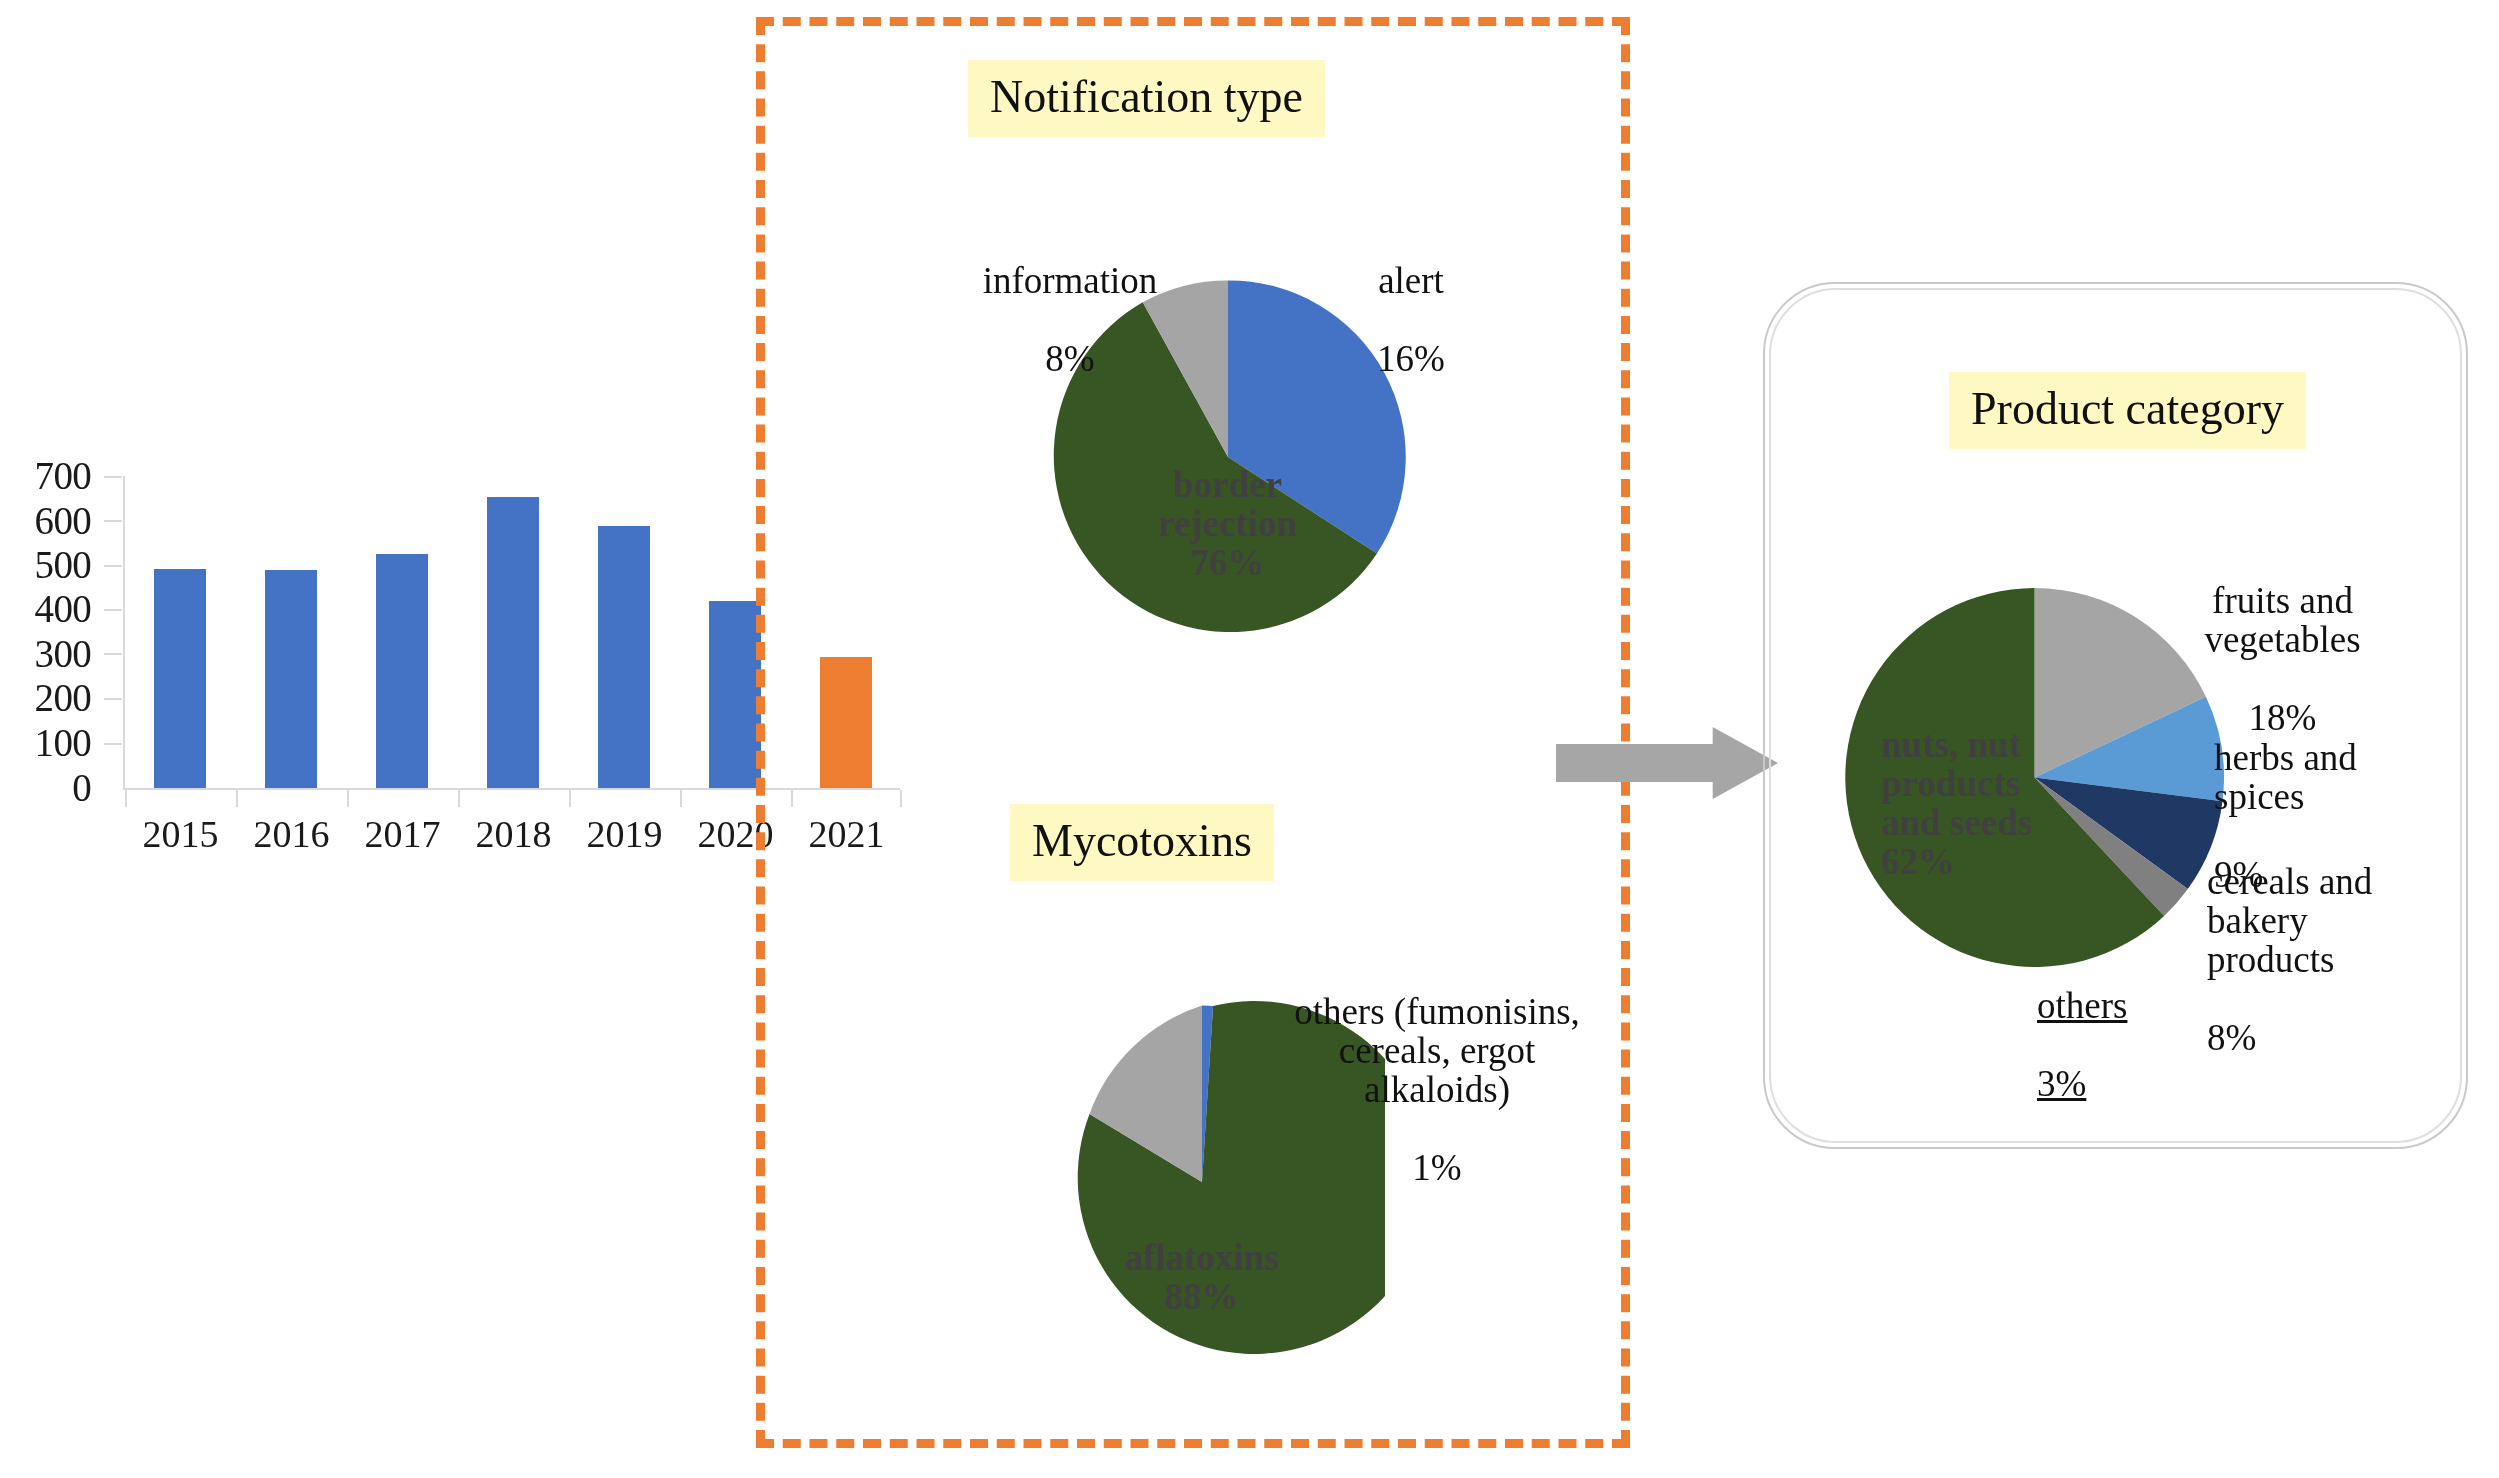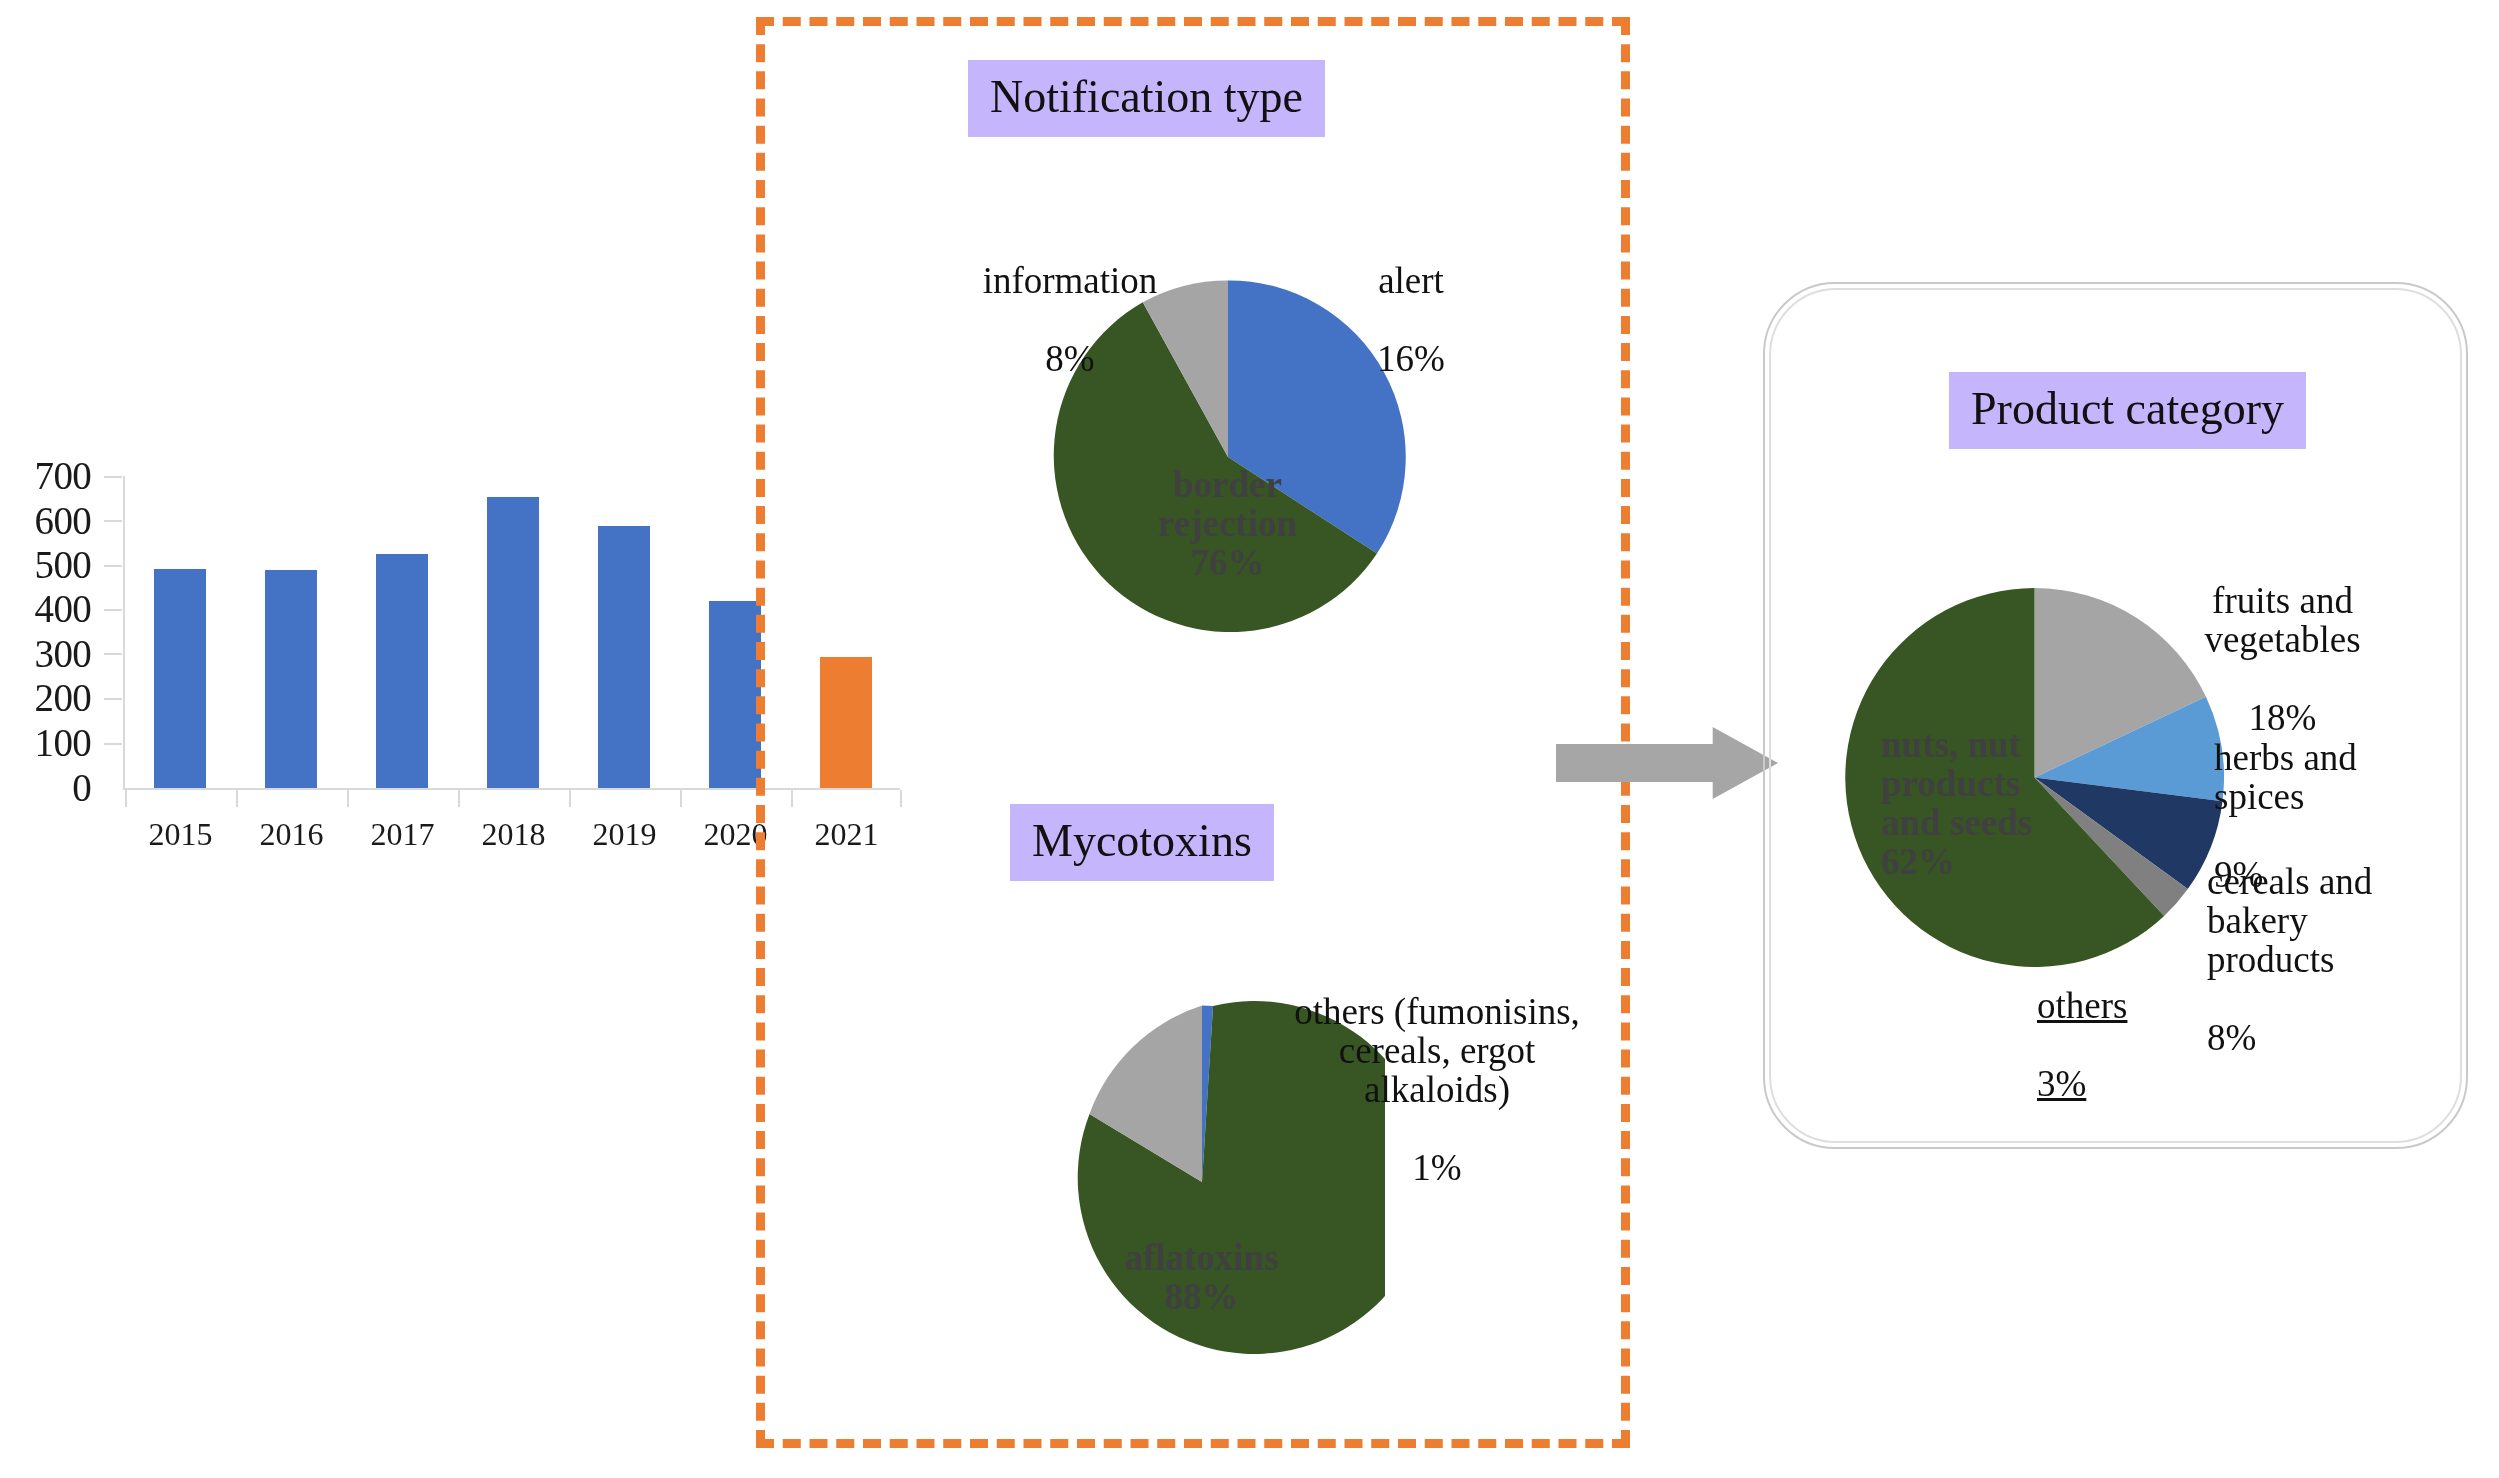--- a/index.html
+++ b/index.html
@@ -84,21 +84,21 @@
   }
   .bar-stack {
     position: absolute;
     bottom: 0;
     height: 312px;
   }
   .bar-col-label {
     position: absolute;
     top: 363px;
     text-align: center;
-    font-size: 32px;
+    font-size: 38px;
     line-height: 40px;
     font-family: "Liberation Serif", "DejaVu Serif", serif;
     color: #1a1a1a;
   }
 
   
   #dashed-box {
     left: 756px;
     top: 17px;
     width: 874px;
@@ -125,21 +125,21 @@
     width: 693px;
     height: 855px;
     border: 2px solid #dedede;
     border-radius: 67px;
     box-sizing: border-box;
   }
 
   
   .title-chip {
     position: absolute;
-    background: #c4b5fd;
+    background: #fef9c3;
     font-size: 46px;
     line-height: 46px;
     padding: 14.4px 22px 17px 22px;
     font-family: "Liberation Serif", "DejaVu Serif", serif;
     color: #111111;
     white-space: nowrap;
   }
   .pie-callout {
     position: absolute;
     font-size: 37px;

